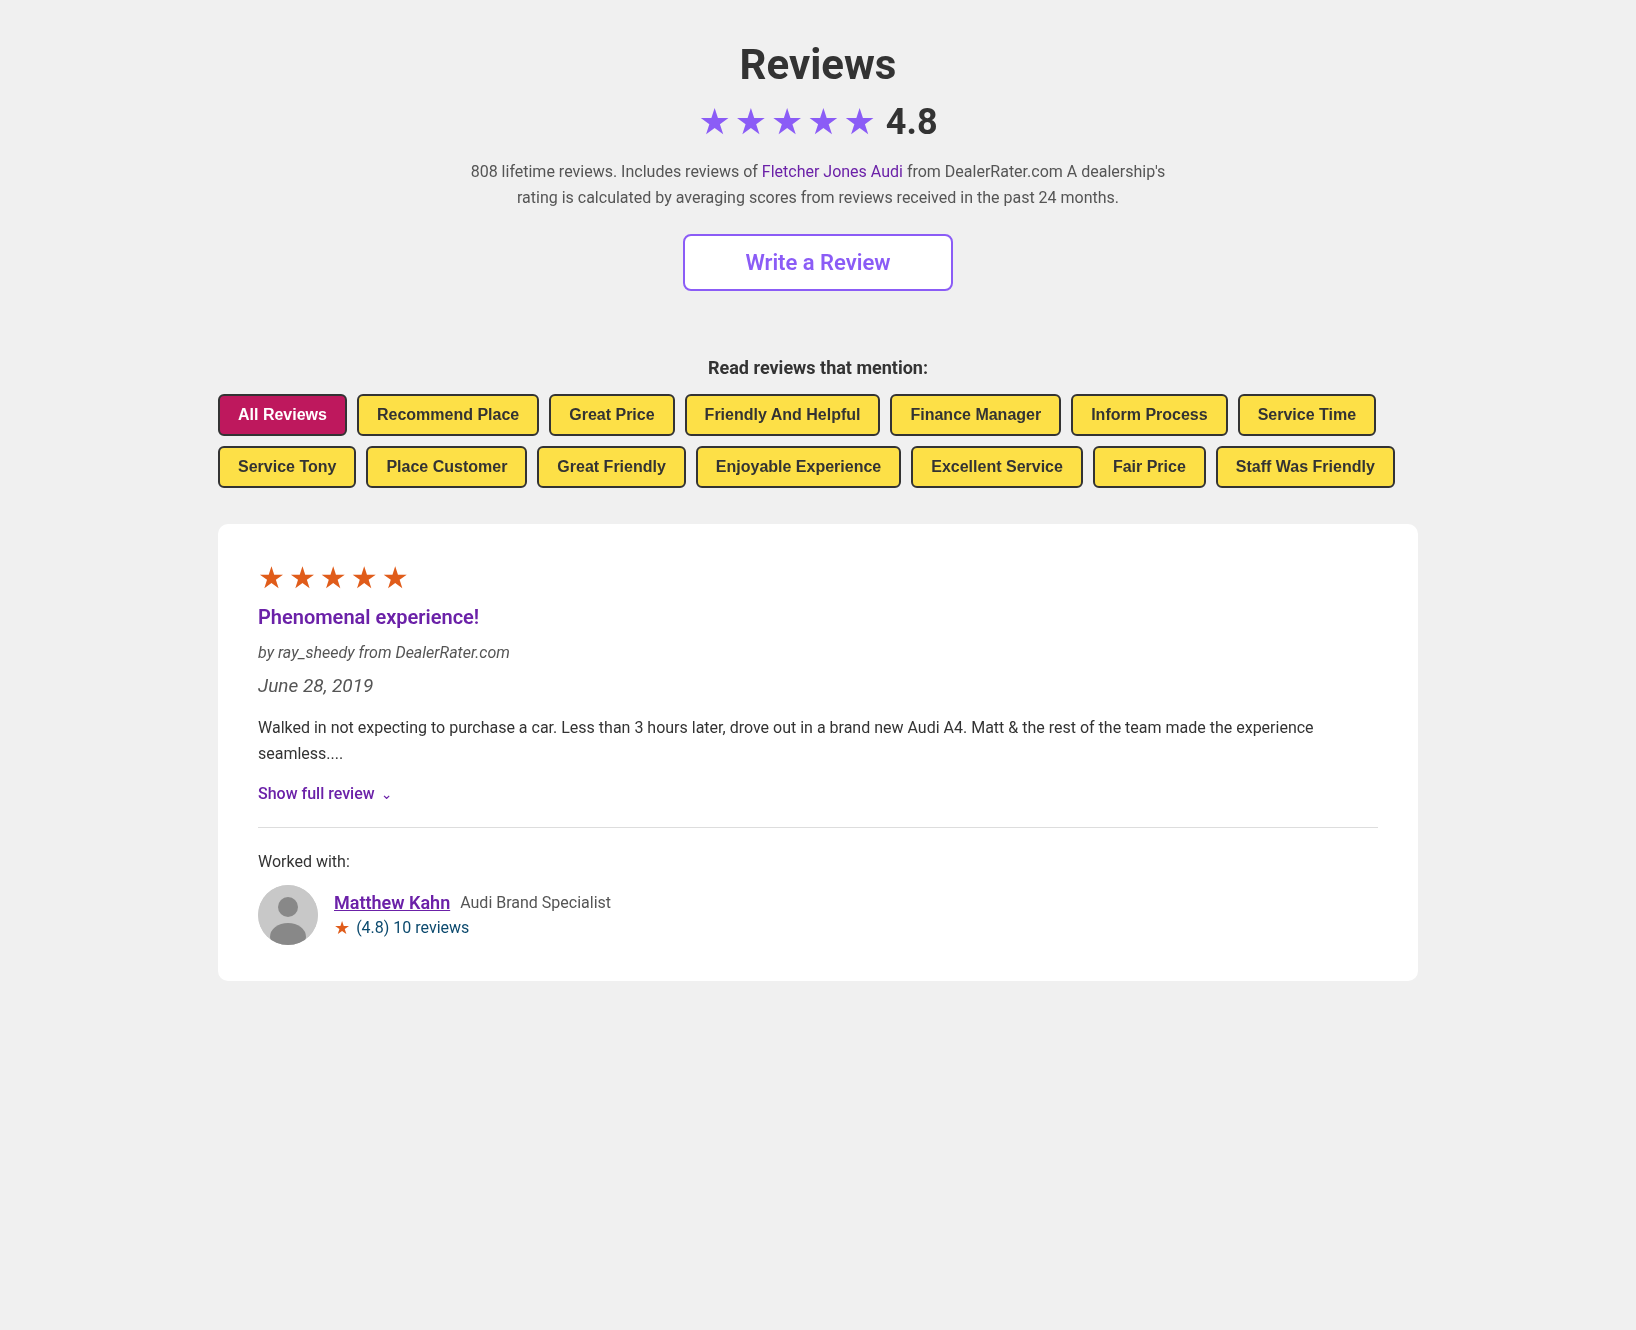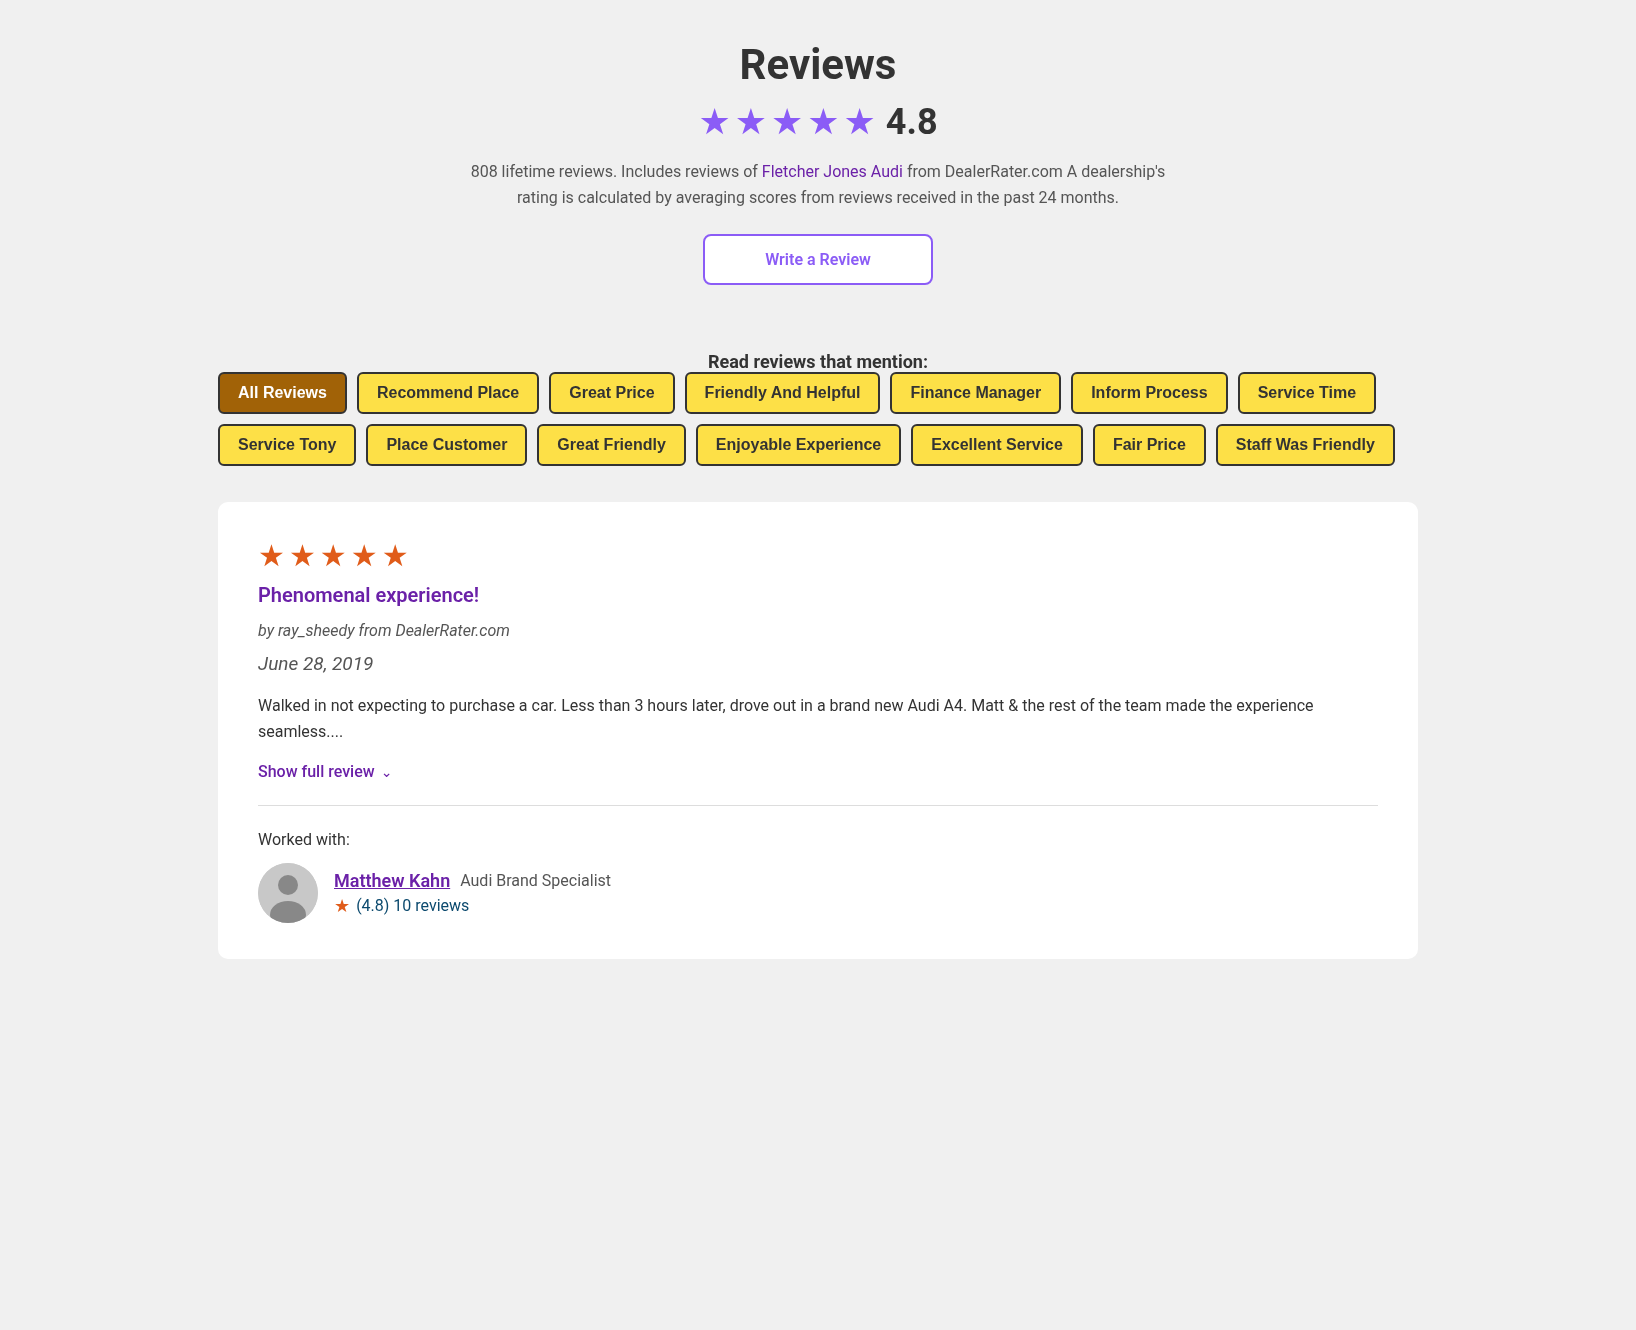--- a/index.html
+++ b/index.html
@@ -52,53 +52,54 @@
     }
     .dealer-link {
       color: #6b21a8;
       text-decoration: none;
     }
     .write-review-btn {
       display: inline-block;
       border: 2px solid #8b5cf6;
       background: white;
       color: #8b5cf6;
-      font-size: 16px;
+      font-size: 22px;
       font-weight: 600;
       padding: 14px 60px;
       border-radius: 8px;
       cursor: pointer;
       margin-bottom: 36px;
       text-decoration: none;
     }
     .mention-title {
       font-size: 18px;
       font-weight: 700;
       color: #333;
+      margin-bottom: 16px;
       text-align: center;
     }
     .tags-container {
       display: flex;
       flex-wrap: wrap;
       gap: 10px;
       justify-content: flex-start;
       margin-bottom: 36px;
     }
     .tag {
       border: 2px solid #333;
       background: #fde047;
       color: #333;
       font-size: 16px;
       font-weight: 600;
       padding: 10px 18px;
       border-radius: 6px;
       cursor: pointer;
     }
     .tag.active {
-      background: #a16207;
+      background: #be185d;
       color: white;
     }
     .review-card {
       background: white;
       border-radius: 10px;
       padding: 36px 40px;
       margin-bottom: 24px;
     }
     .review-stars {
       display: flex;

